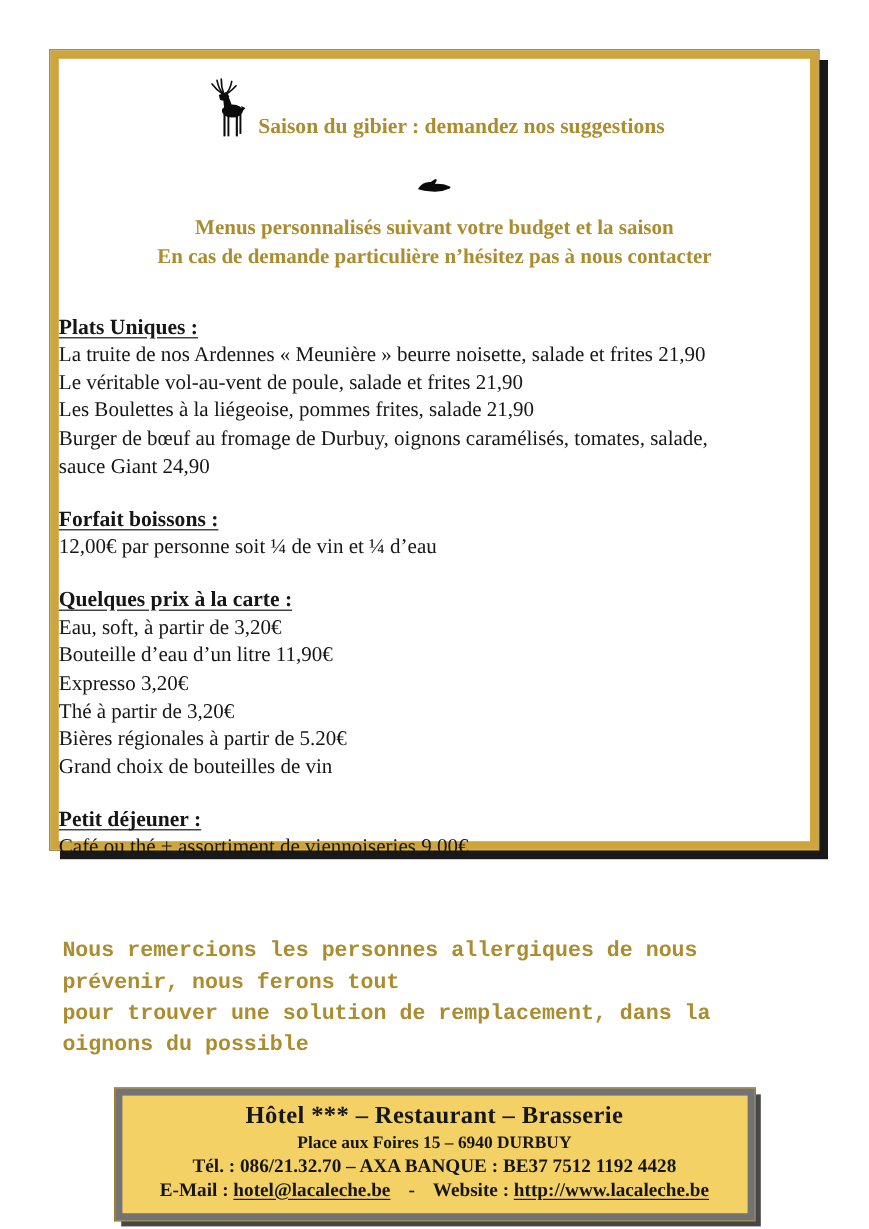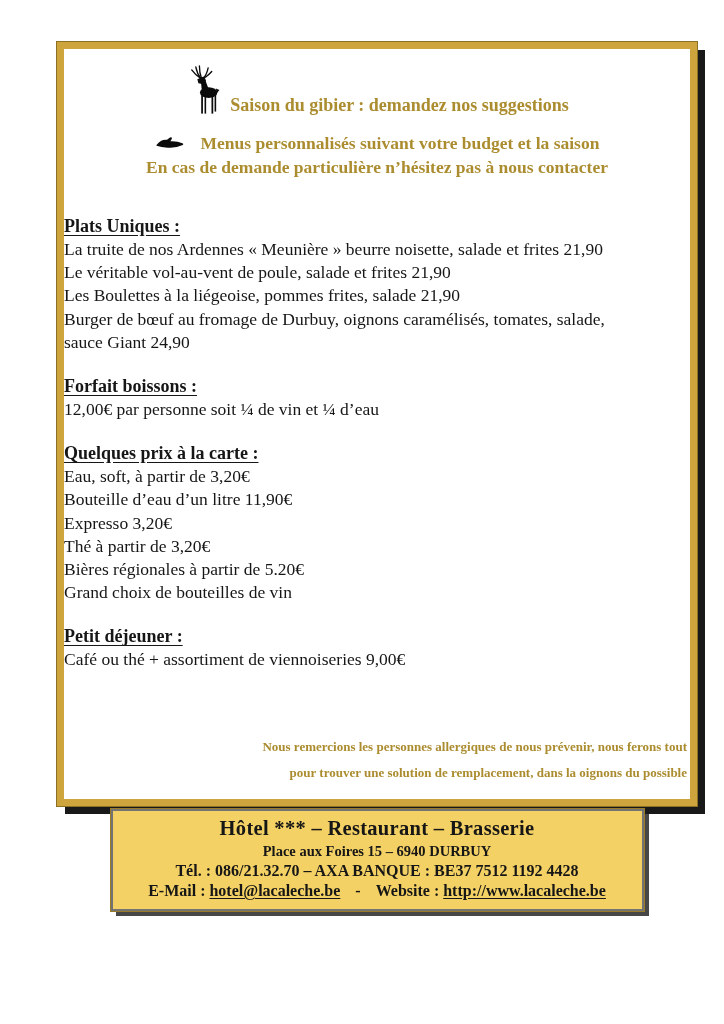--- a/index.html
+++ b/index.html
@@ -5,64 +5,64 @@
   html, body {
     margin: 0; padding: 0;
     width: 724px; height: 1024px;
     background: #ffffff;
     overflow: hidden;
     font-family: "Liberation Serif", "DejaVu Serif", serif;
     color: var(--text-black, #161616);
   }
   .page {
     position: absolute;
-    left: 57px; top: 42px;
-    width: 640px; height: 764px;
+    left: 42px; top: 42px;
+    width: 640px; height: 666px;
     box-sizing: border-box;
     background: #ffffff;
     border: 7px solid var(--frame-gold, #cda53c);
     box-shadow: 0 0 0 1px var(--frame-gold-dark, #8c7124),
                 8px 8px 0 0 #191919;
   }
   .gold { color: var(--gold-text, #ab8c2f); font-weight: bold; }
 
   .saison-row {
     display: flex; justify-content: center; align-items: flex-end;
     gap: 9px; margin-top: 10px; height: 60px;
   }
   .saison-text { font-size: 18px; padding-bottom: 3px; }
 
   .menus-row {
     display: flex; justify-content: center; align-items: center;
-    gap: 16px; margin-top: 14px;
+    gap: 16px; margin-top: 29px; flex-direction: column;
   }
   .menus-text { font-size: 17.5px; }
   .contact-line { text-align: center; font-size: 17.5px; margin-top: 3px; }
 
   .section { margin-top: 21px; }
   .section.first { margin-top: 37px; }
   .section-heading {
     font-size: 18px; font-weight: bold;
     text-decoration: underline;
     text-underline-offset: 3px;
     line-height: 23px;
   }
   .menu-line { font-size: 17.5px; line-height: 23.2px; }
 
   .allergy {
     margin: 62px auto 0; width: 620px;
-    text-align: right; font-size: 13px; line-height: 26px;
+    text-align: left; font-size: 18px; line-height: 26px; font-family: Liberation Mono, monospace;
   }
 
   .footer-box {
     margin: 23px auto 0;
     width: 533px;
     box-sizing: border-box;
     background: var(--box-fill, #f4d164);
-    border: 2px solid #737373;
+    border: 6px solid #737373;
     box-shadow: 0 0 0 1px #9a7c28, 5px 5px 0 0 rgba(25,25,25,0.8);
     text-align: center;
     padding: 6px 4px 9px;
   }
   .footer-title { font-size: 20.5px; font-weight: bold; letter-spacing: 0.3px; }
   .footer-address { font-size: 14.5px; font-weight: bold; margin-top: 3px; }
   .footer-phone { font-size: 16px; font-weight: bold; margin-top: 2px; }
   .footer-contact { font-size: 16px; font-weight: bold; margin-top: 2px; }
   .footer-link { text-decoration: underline; text-underline-offset: 2px; cursor: pointer; }
   .footer-sep { display: inline-block; margin: 0 15px; }

